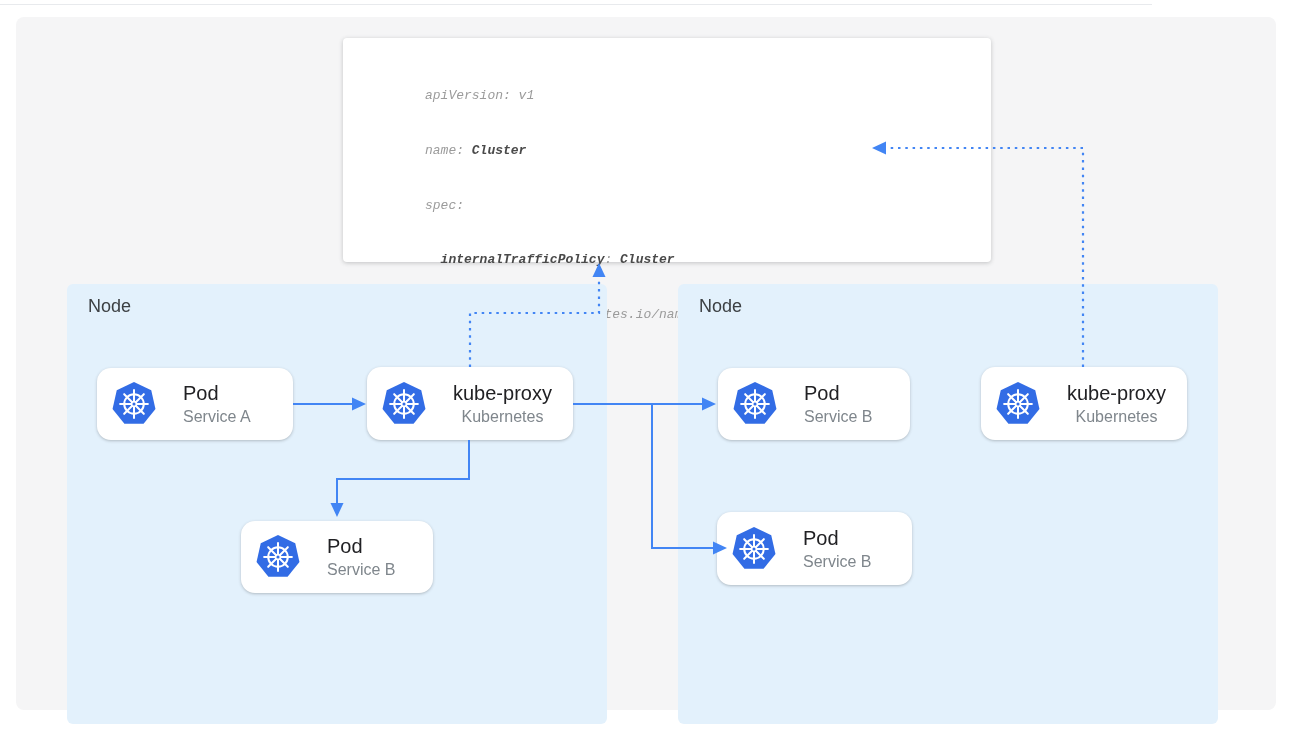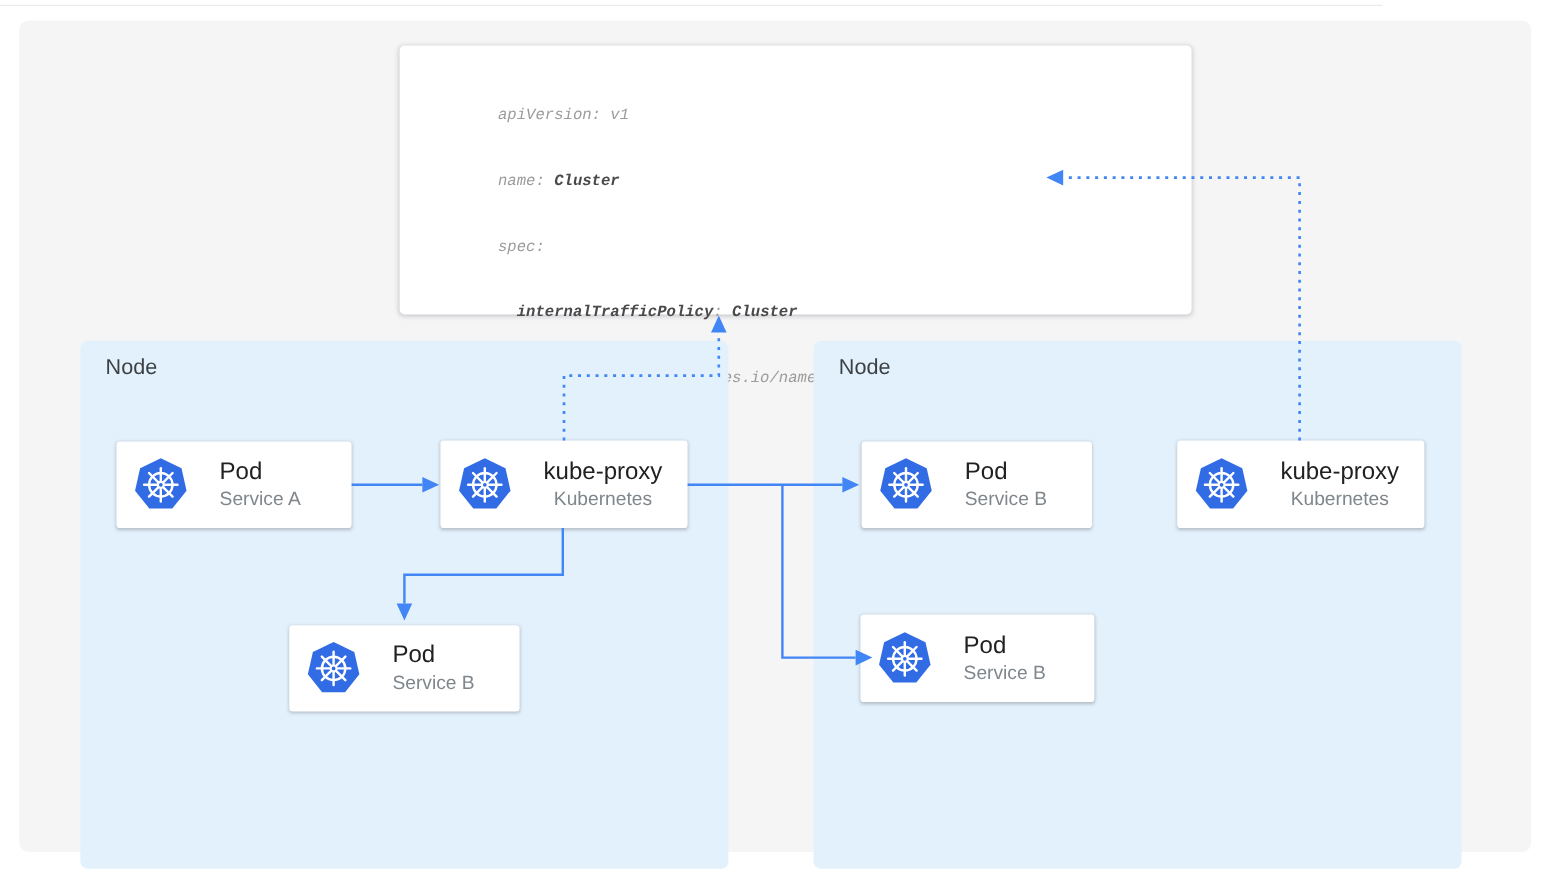--- a/index.html
+++ b/index.html
@@ -6,38 +6,38 @@
   #page{
     position:relative;width:1296px;height:729px;background:#ffffff;
     font-family:"Liberation Sans",sans-serif;overflow:hidden;
   }
   .top-line{position:absolute;left:0;top:4px;width:1152px;height:1px;background:#e8eaed;}
   .panel{
     position:absolute;left:16px;top:17px;width:1260px;height:693px;
     background:#f5f5f6;border-radius:8px;
   }
   .yaml-card{
-    position:absolute;left:333px;top:38px;width:648px;height:224px;
-    background:#ffffff;border-radius:4px;box-shadow:0 1px 4px rgba(60,64,67,.28);padding-left:12px;
+    position:absolute;left:343px;top:38px;width:648px;height:224px;
+    background:#ffffff;border-radius:4px;box-shadow:0 1px 4px rgba(60,64,67,.28);
   }
   .yaml-code{
     position:absolute;left:82px;top:13px;white-space:pre;
     font-family:"Liberation Mono",monospace;font-style:italic;
     font-size:13px;line-height:18.2px;color:#9b9b9b;
   }
   .yaml-code strong{color:#4a4a4a;font-weight:bold;}
   .node{
     position:absolute;top:284px;width:540px;height:440px;
     background:#e3f1fc;border-radius:6px;
   }
   .node.left{left:67px;}
   .node.right{left:678px;}
   .node-label{position:absolute;left:21px;top:12px;font-size:18px;color:#3c4043;}
   .card{
-    position:absolute;background:#ffffff;border-radius:3px;
+    position:absolute;background:#ffffff;border-radius:14px;
     box-shadow:0 1px 3px rgba(60,64,67,.3);
     display:flex;align-items:center;
   }
   .card .icon{width:46px;height:46px;margin-left:14px;flex:0 0 auto;}
   .card .txt{margin-left:26px;}
   .card .title{font-size:20px;color:#212124;line-height:1.15;}
   .card .subtitle{font-size:16px;color:#7f868c;margin-top:3px;text-align:center;}
   #pod-a{left:97px;top:368px;width:196px;height:72px;}
   #kp-left{left:367px;top:367px;width:206px;height:73px;}
   #pod-b-left{left:241px;top:521px;width:192px;height:72px;}

